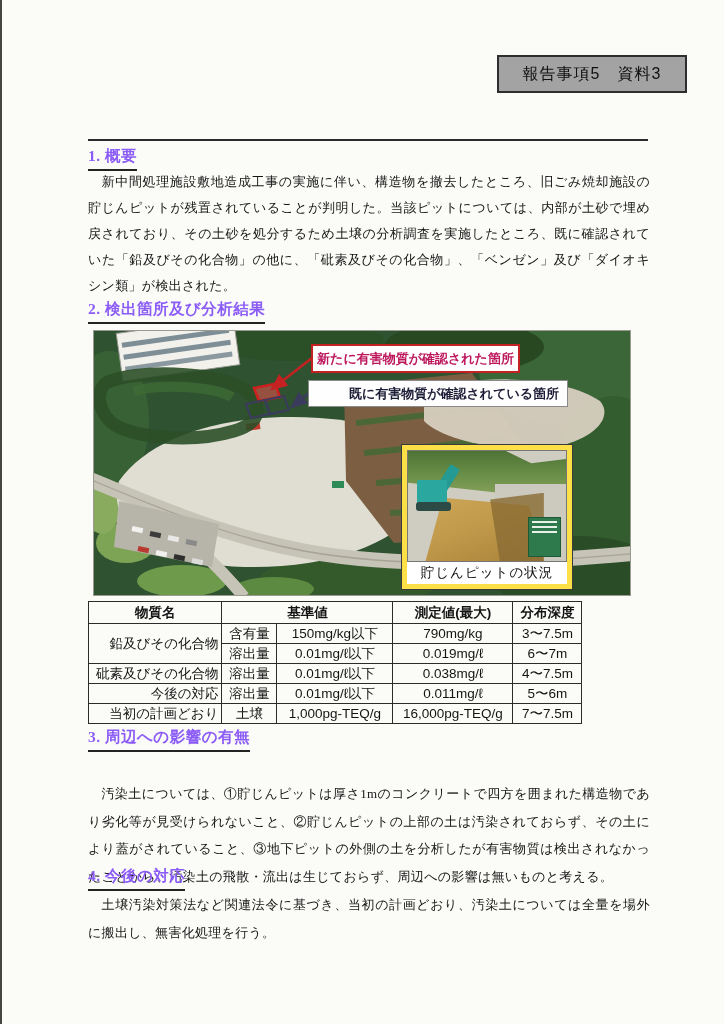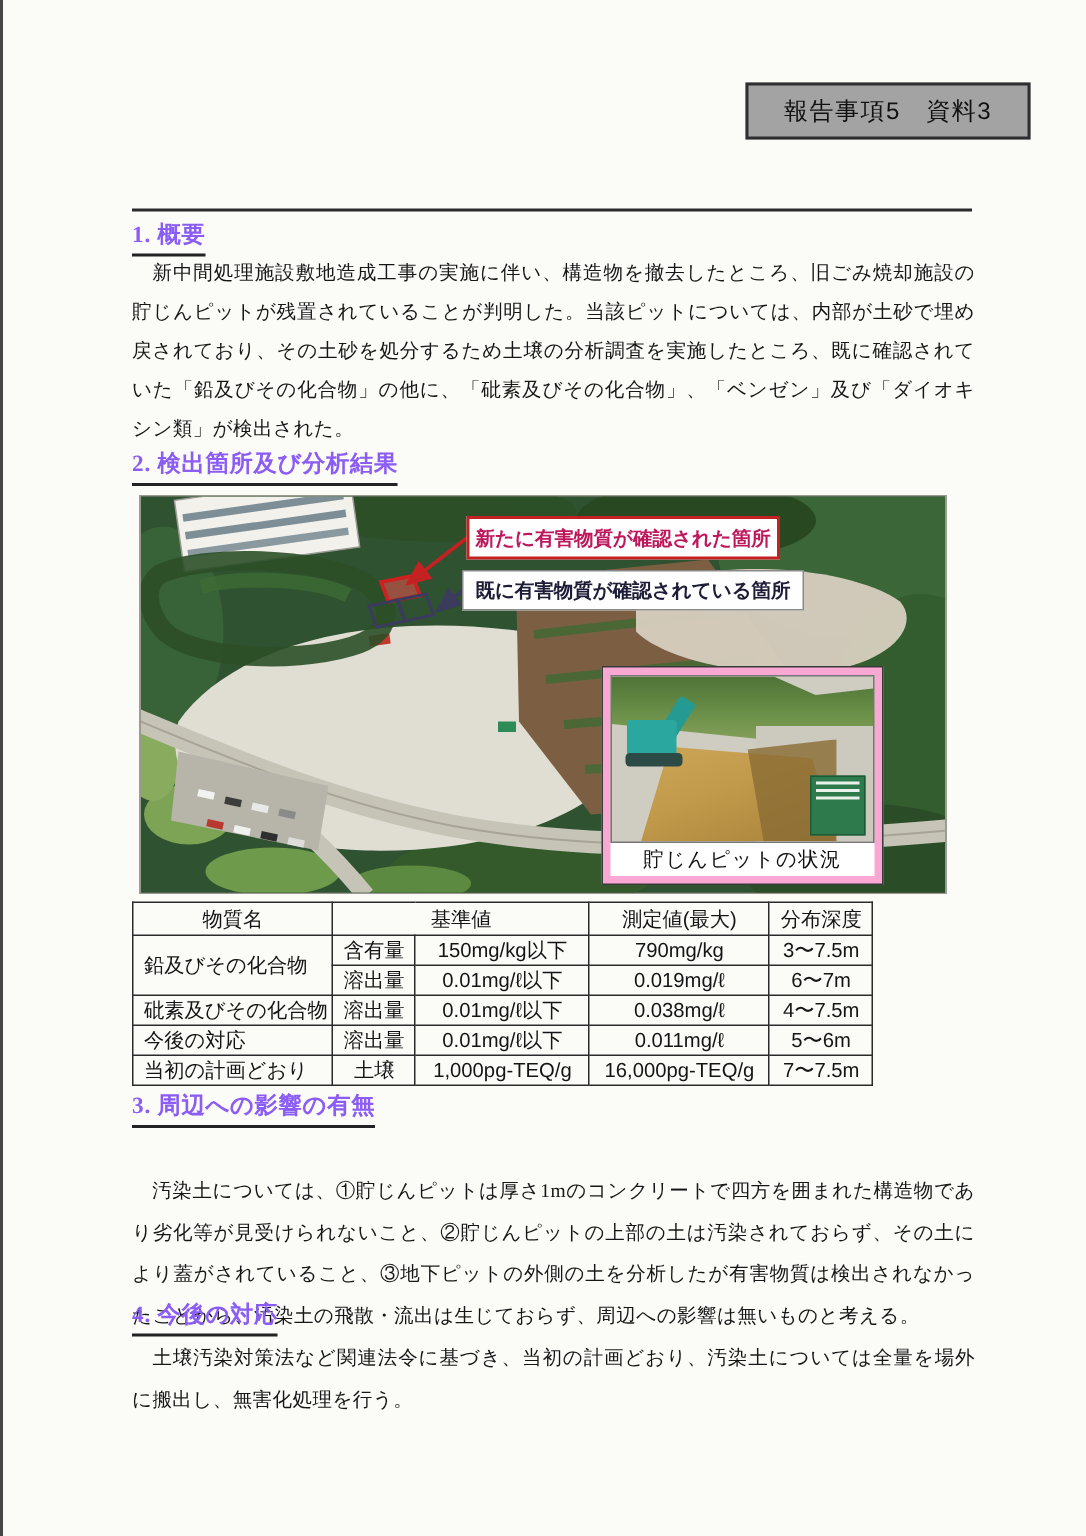--- a/index.html
+++ b/index.html
@@ -56,27 +56,27 @@
   .photo-label{
     position:absolute;background:#fefefe;display:flex;align-items:center;justify-content:center;
     font-family:"Liberation Sans","DejaVu Sans",sans-serif;font-size:13px;white-space:nowrap;
   }
   .label-new{
     left:217px;top:13px;width:205px;height:25px;
     border:2px solid #c42222;color:#be185d;font-weight:bold;
   }
   .label-existing{
     left:214px;top:49px;width:226px;height:25px;
-    border:1px solid #8a8a8a;color:#1d1d38;font-weight:bold;
+    border:1px solid #8a8a8a;color:#1d1d38;font-weight:bold;padding-left:32px;
   }
 
   
   .inset{
-    position:absolute;left:307px;top:113px;width:188px;height:146px;
-    background:#f9a8d4;border:1.5px solid #3a3a3a;box-sizing:border-box;padding:5px;
+    position:absolute;left:307px;top:113px;width:172px;height:146px;
+    background:#fde047;border:1.5px solid #3a3a3a;box-sizing:border-box;padding:5px;
   }
   .inset-photo{position:relative;width:100%;height:112px;overflow:hidden;border:1px solid #777;box-sizing:border-box;background:#cfccc2;}
   .ins-sky{position:absolute;right:0;top:0;width:34%;height:22%;background:linear-gradient(180deg,#cfe0ea,#e4ede f0);}
   .ins-hill{position:absolute;left:0;top:0;width:100%;height:40%;
     background:linear-gradient(180deg,#4e7336 0%,#6a8f48 55%,#86a05a 100%);
     clip-path:polygon(0 0,62% 0,78% 28%,100% 18%,100% 78%,70% 100%,0 72%);}
   .ins-ground{position:absolute;right:0;top:30%;width:45%;height:70%;background:#ccc9bf;}
   .ins-pit{position:absolute;left:8%;top:30%;width:78%;height:70%;
     background:linear-gradient(160deg,#cfa95c 0%,#c29a4b 50%,#a8823b 100%);
     clip-path:polygon(4% 100%,18% 18%,88% 28%,100% 100%);}
@@ -96,22 +96,22 @@
   .results{
     position:absolute;left:88px;top:601px;
     border-collapse:collapse;table-layout:fixed;
     font-size:13.5px;color:#141414;
     font-family:"Liberation Sans","DejaVu Sans",sans-serif;
   }
   .results td,.results th{
     border:1.7px solid #2b2b2b;padding:0 3px;height:19px;
     text-align:center;font-weight:normal;white-space:nowrap;overflow:hidden;
   }
-  .results thead th{height:21px;font-weight:normal;}
-  .results td.substance{text-align:left;padding-left:7px;}
+  .results thead th{height:21px;font-weight:bold;}
+  .results td.substance{text-align:right;padding-left:7px;}
 </style>
 </head>
 <body>
 
 <div class="page">
 
   <div class="scan-edge"></div>
 
   <div class="tag-box">
     <span>報告事項5　資料3</span>

